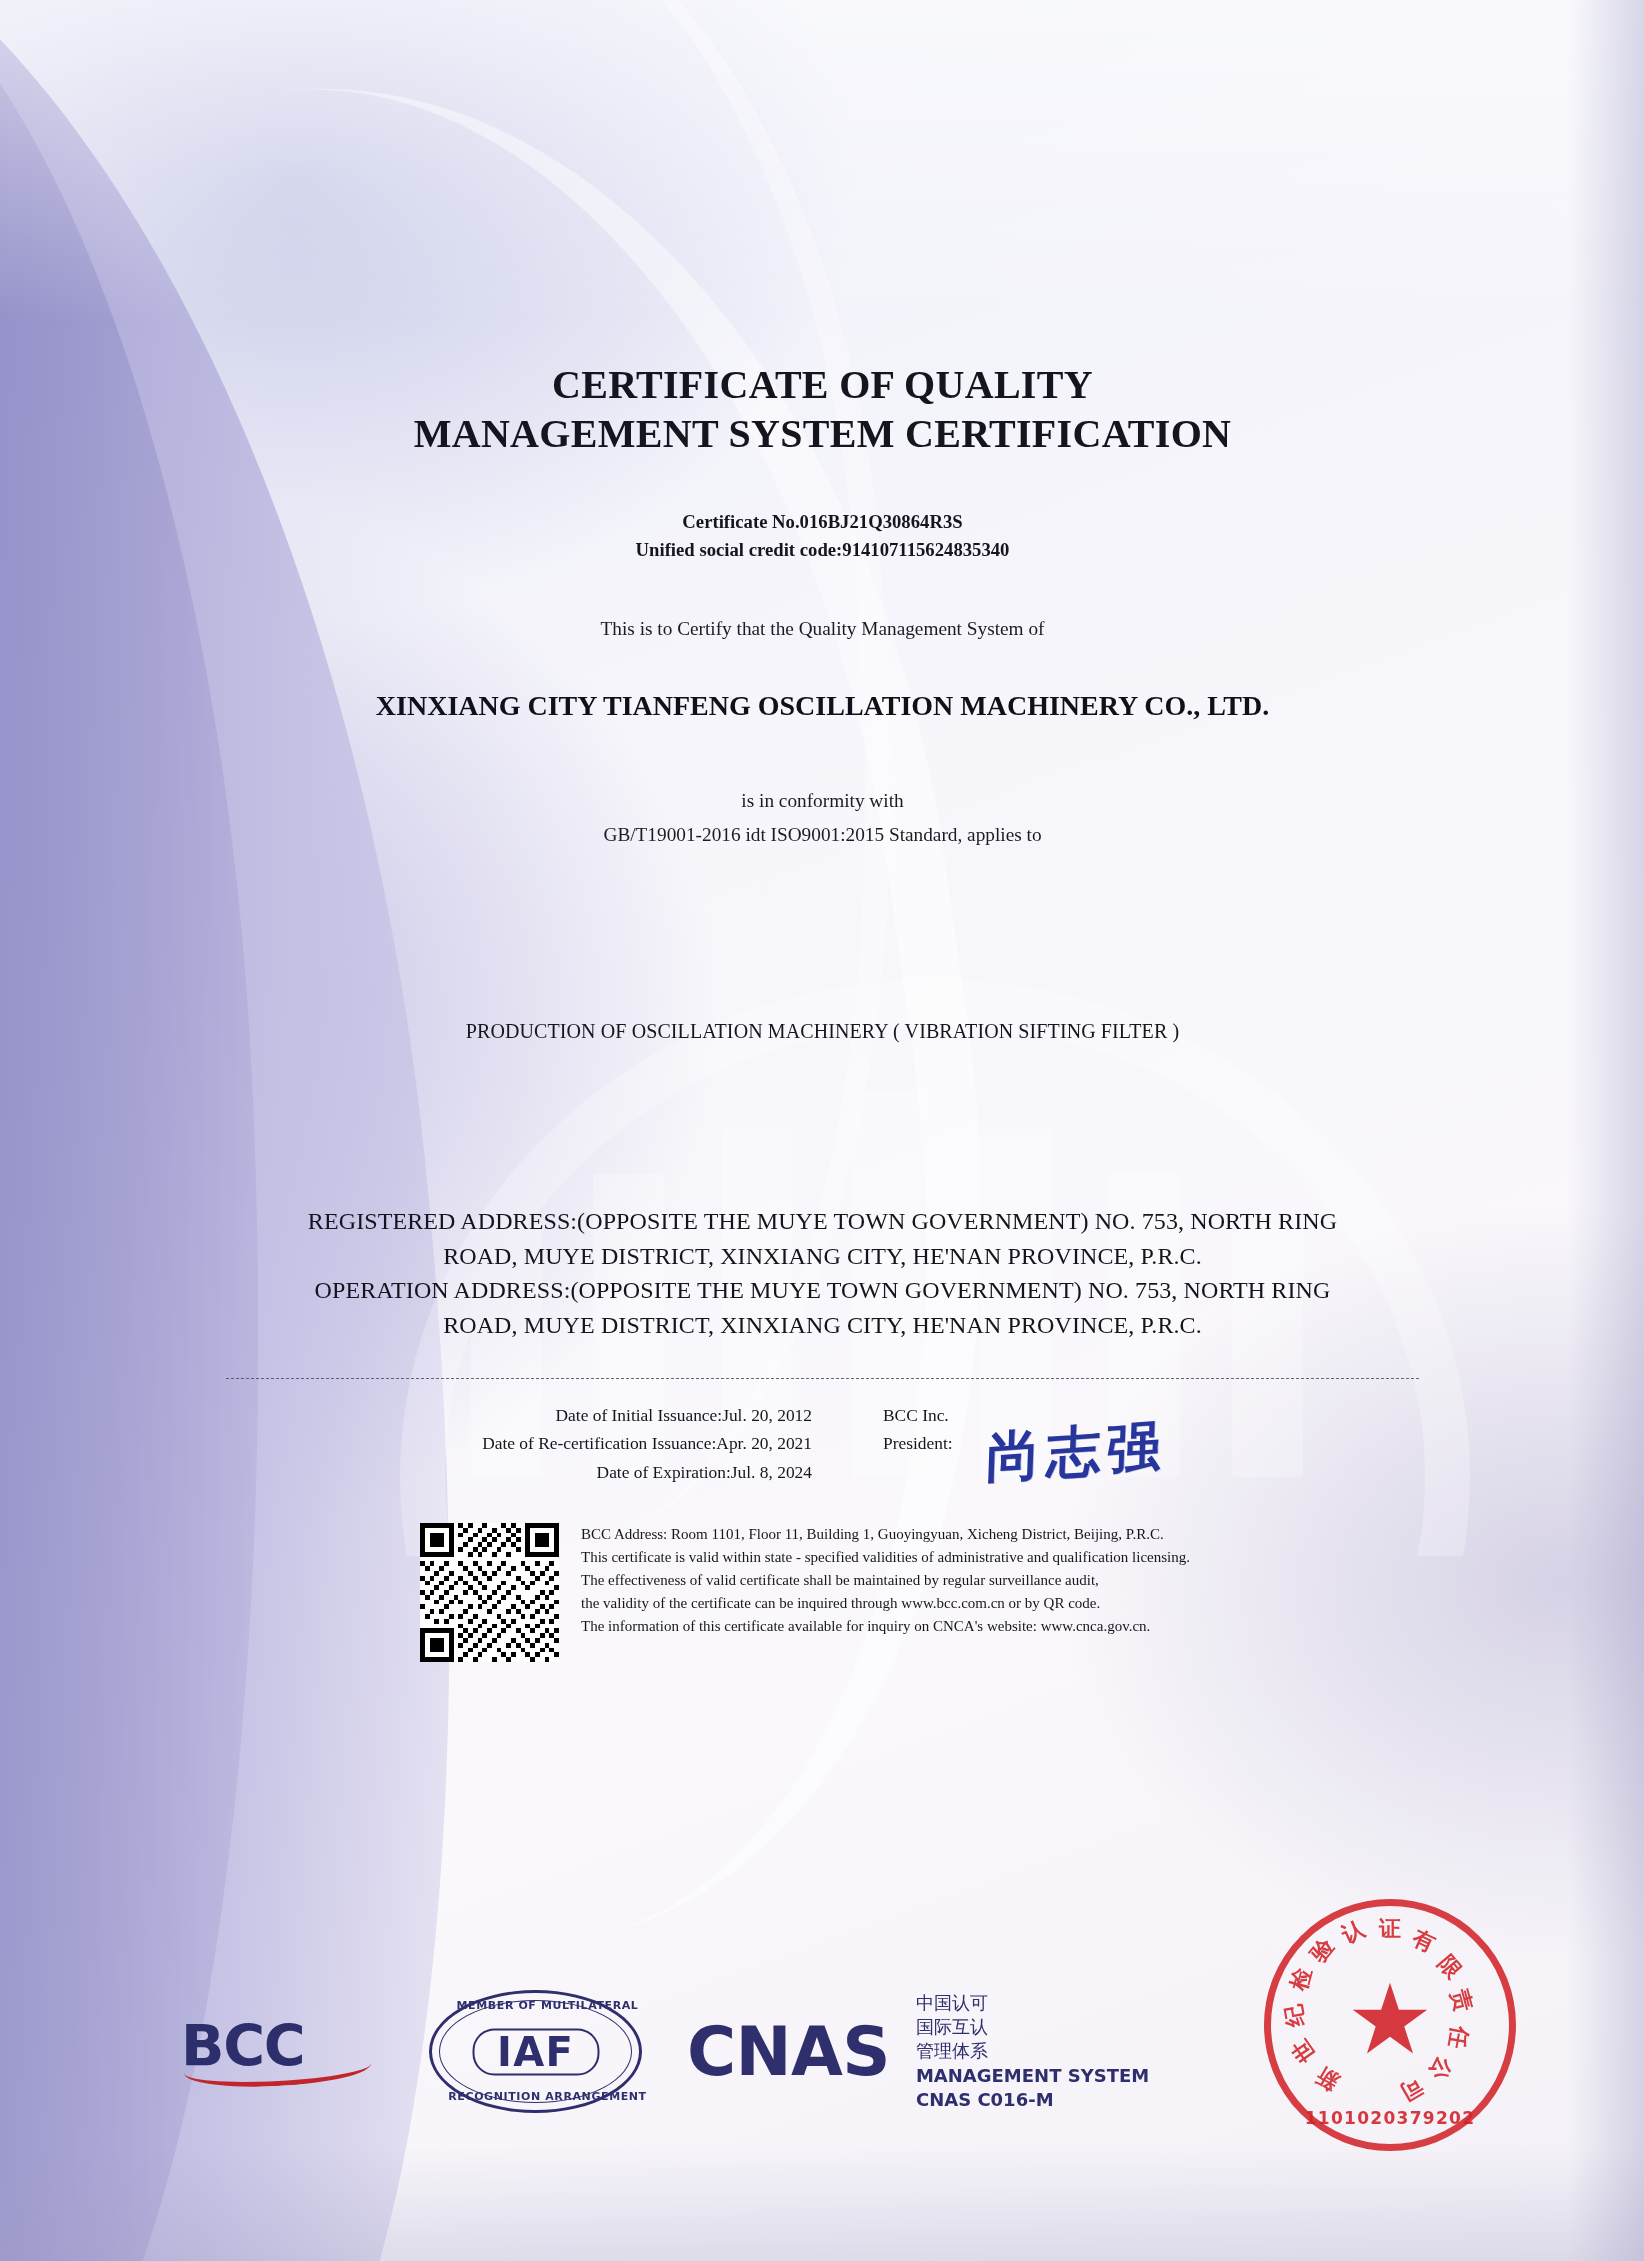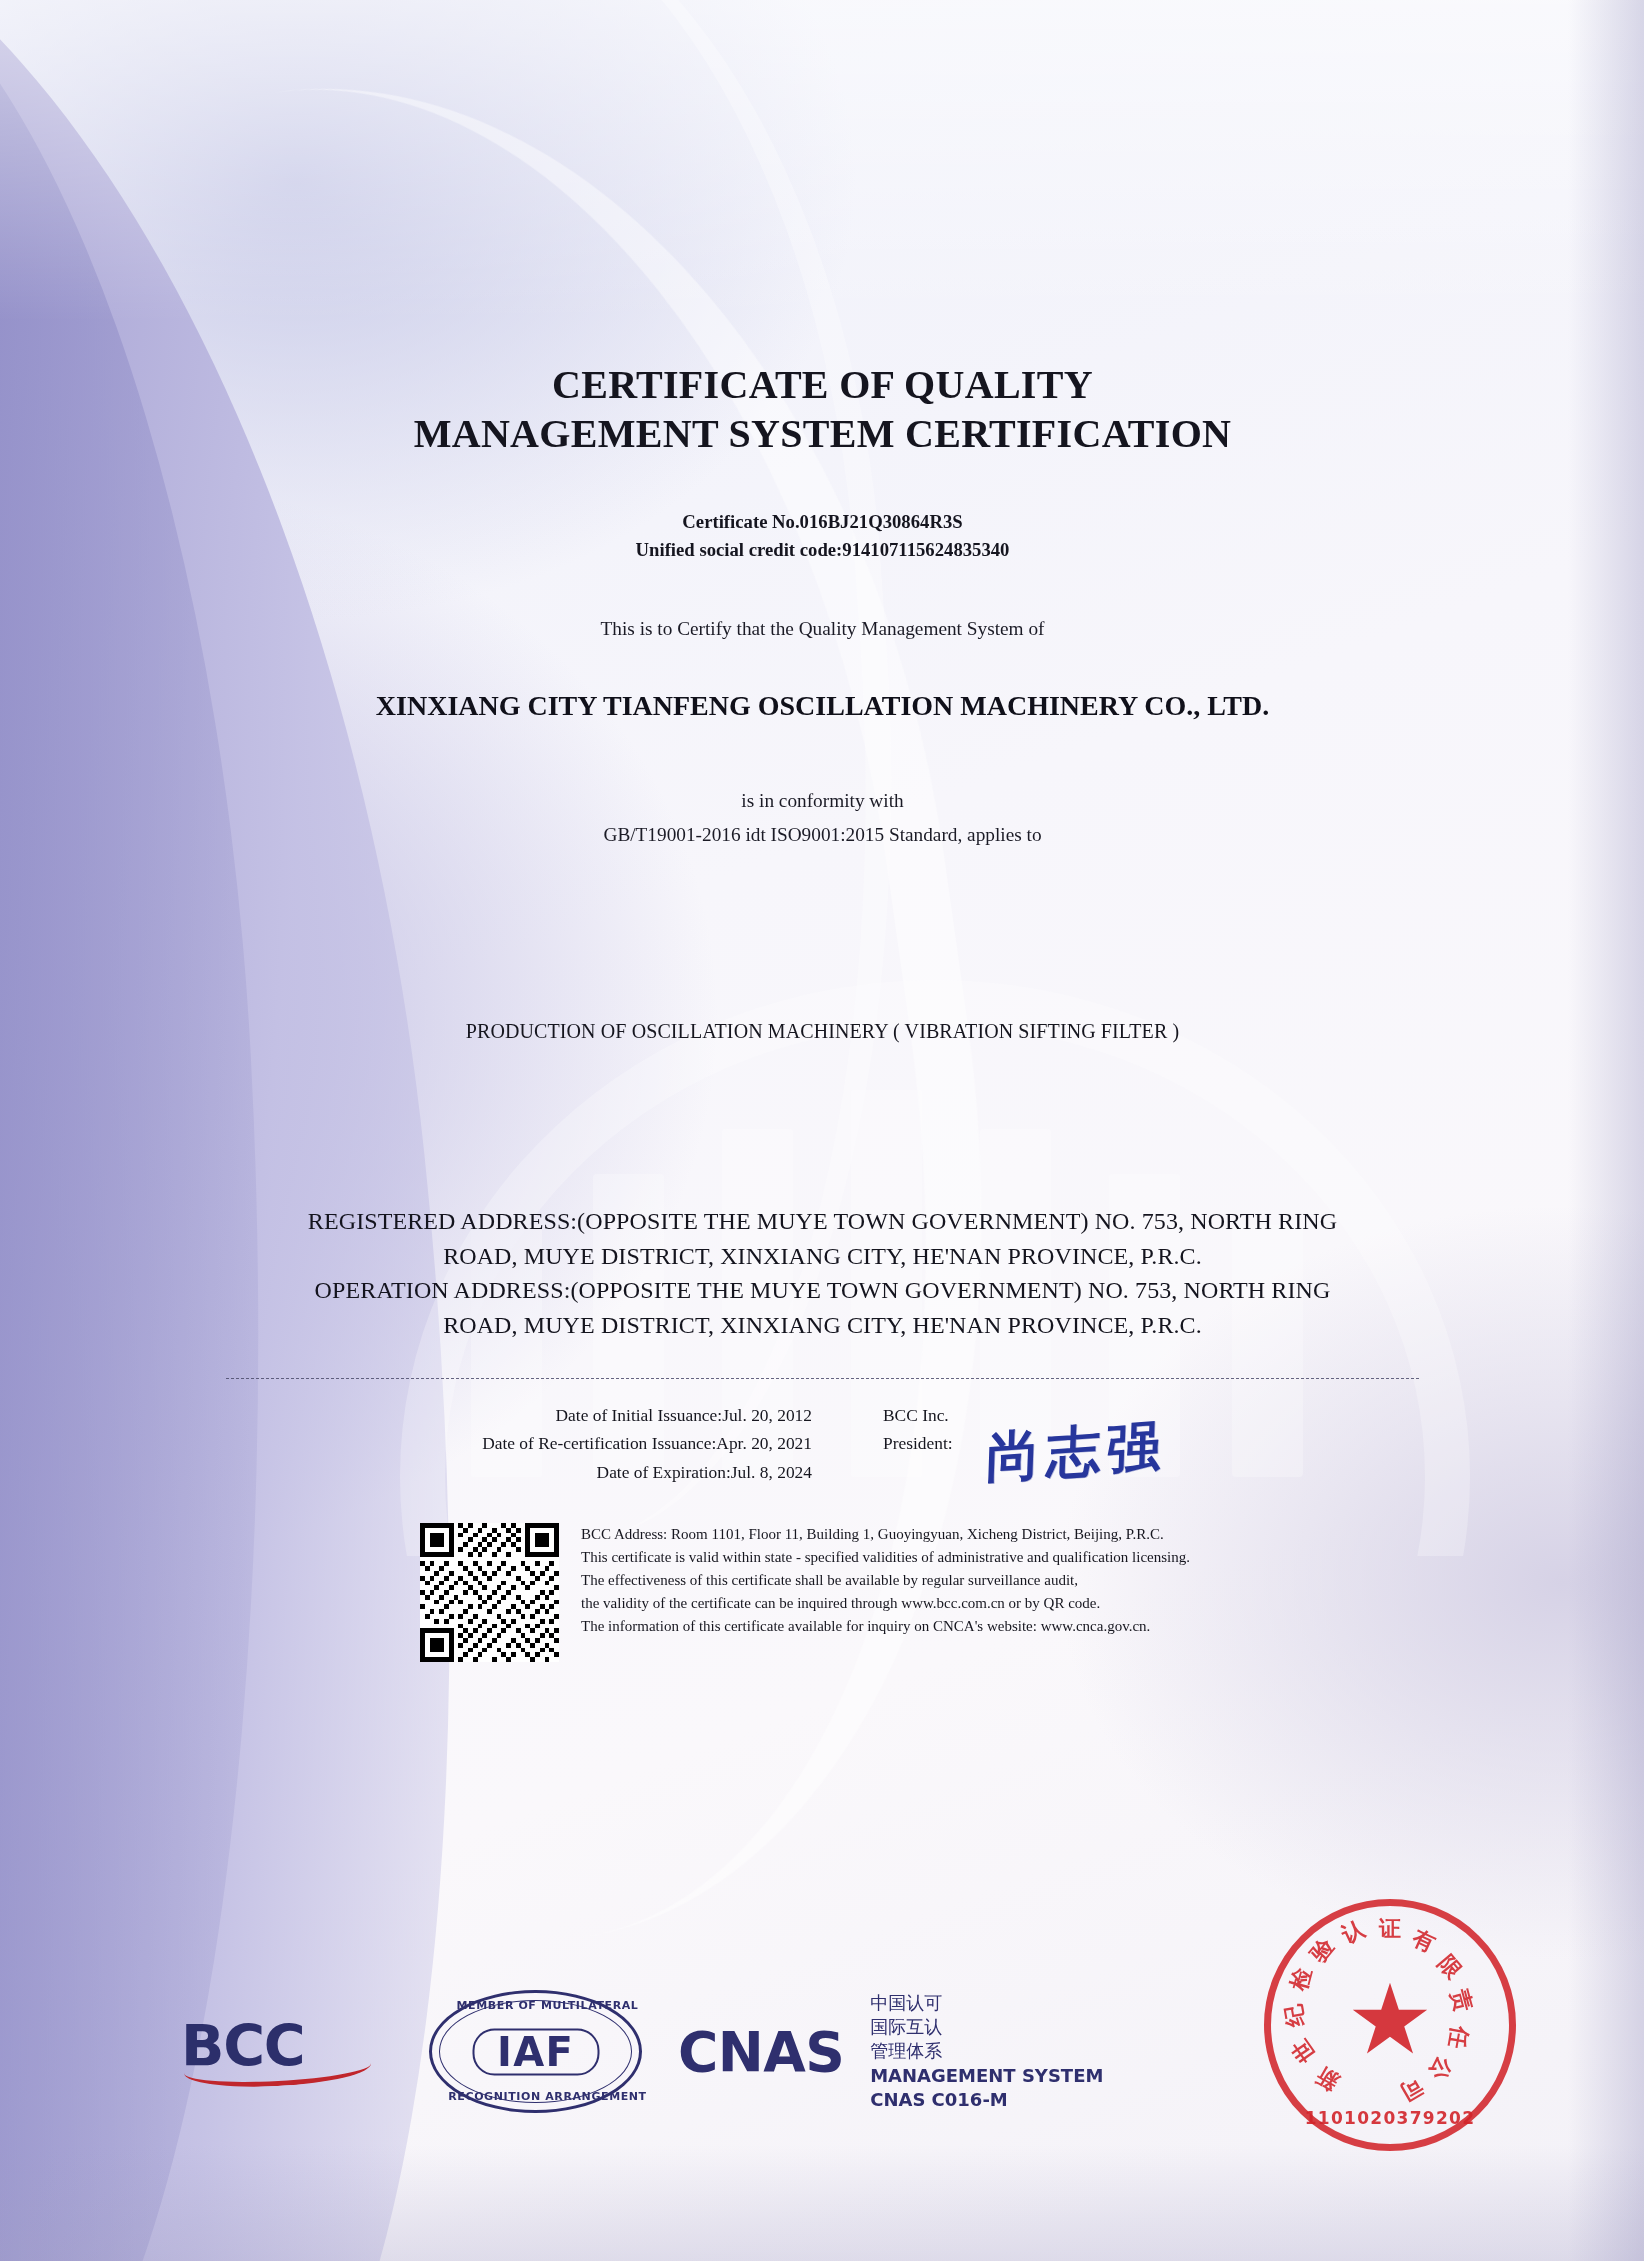--- a/index.html
+++ b/index.html
@@ -304,23 +304,23 @@
     text-align: center;
     font-family: "DejaVu Sans", sans-serif;
     font-size: 11px;
     font-weight: bold;
     color: #2f2f6e;
     letter-spacing: 0.6px;
   }
   .iaf-top { top: 9px; }
   .iaf-bottom { bottom: 10.3px; }
   .logo-cnas {
-    margin-left: 36px;
+    margin-left: 45px;
     font-family: "DejaVu Sans", sans-serif;
-    font-size: 55px;
+    font-size: 67px;
     font-weight: bold;
     color: #2f2f6e;
     letter-spacing: -0.6px;
   }
   .cnas-text {
     margin-left: 26px;
     font-family: "DejaVu Sans", sans-serif;
     color: #2f2f6e;
     font-size: 18px;
     line-height: 1.34;
@@ -668,21 +668,21 @@
             <rect x="11" y="28" width="1" height="1"></rect>
             <rect x="15" y="28" width="1" height="1"></rect>
             <rect x="18" y="28" width="1" height="1"></rect>
             <rect x="23" y="28" width="1" height="1"></rect>
             <rect x="26" y="28" width="1" height="1"></rect>
         </g>
       </svg>
       <div class="bcc-text">
         <div>BCC Address: Room 1101, Floor 11, Building 1, Guoyingyuan, Xicheng District, Beijing, P.R.C.</div>
         <div>This certificate is valid within state - specified validities of administrative and qualification licensing.</div>
-        <div>The effectiveness of this certificate shall be available by regular surveillance audit,</div>
+        <div>The effectiveness of valid certificate shall be maintained by regular surveillance audit,</div>
         <div>the validity of the certificate can be inquired through www.bcc.com.cn or by QR code.</div>
         <div>The information of this certificate available for inquiry on CNCA's website: www.cnca.gov.cn.</div>
       </div>
     </div>
 
   </div>
 
   <div class="logos">
 
     <div class="logo-bcc">

